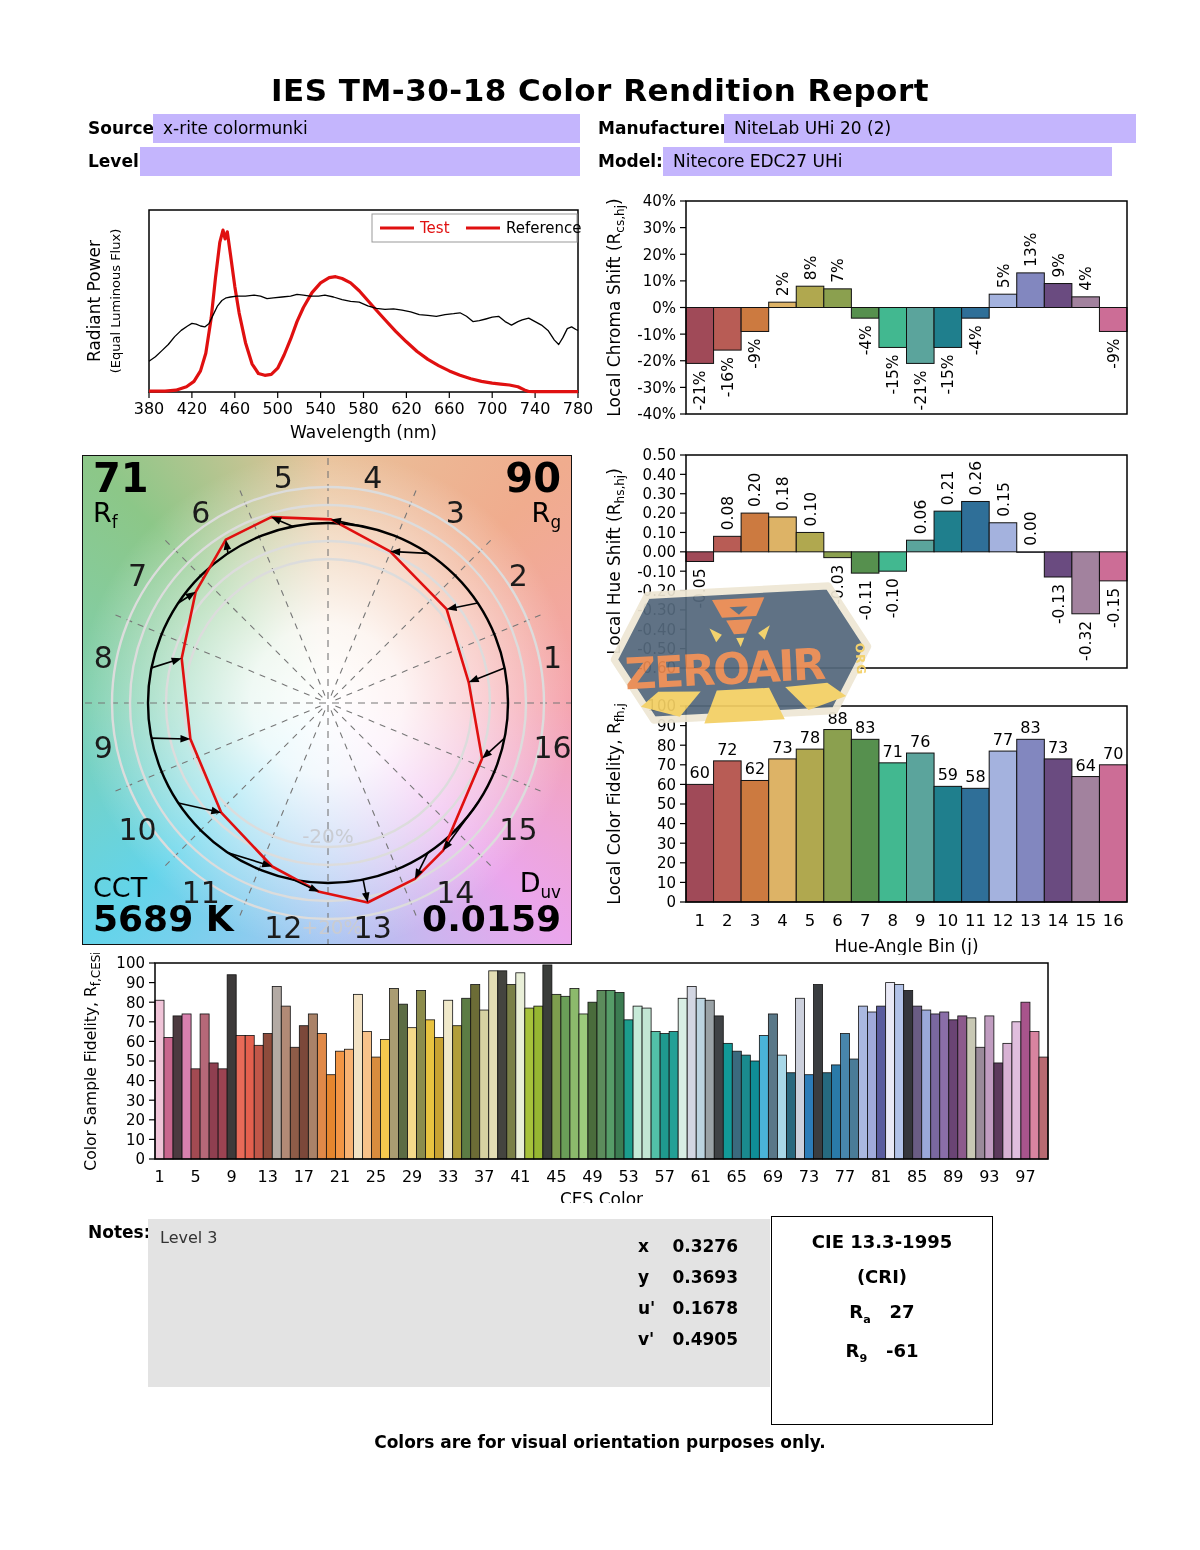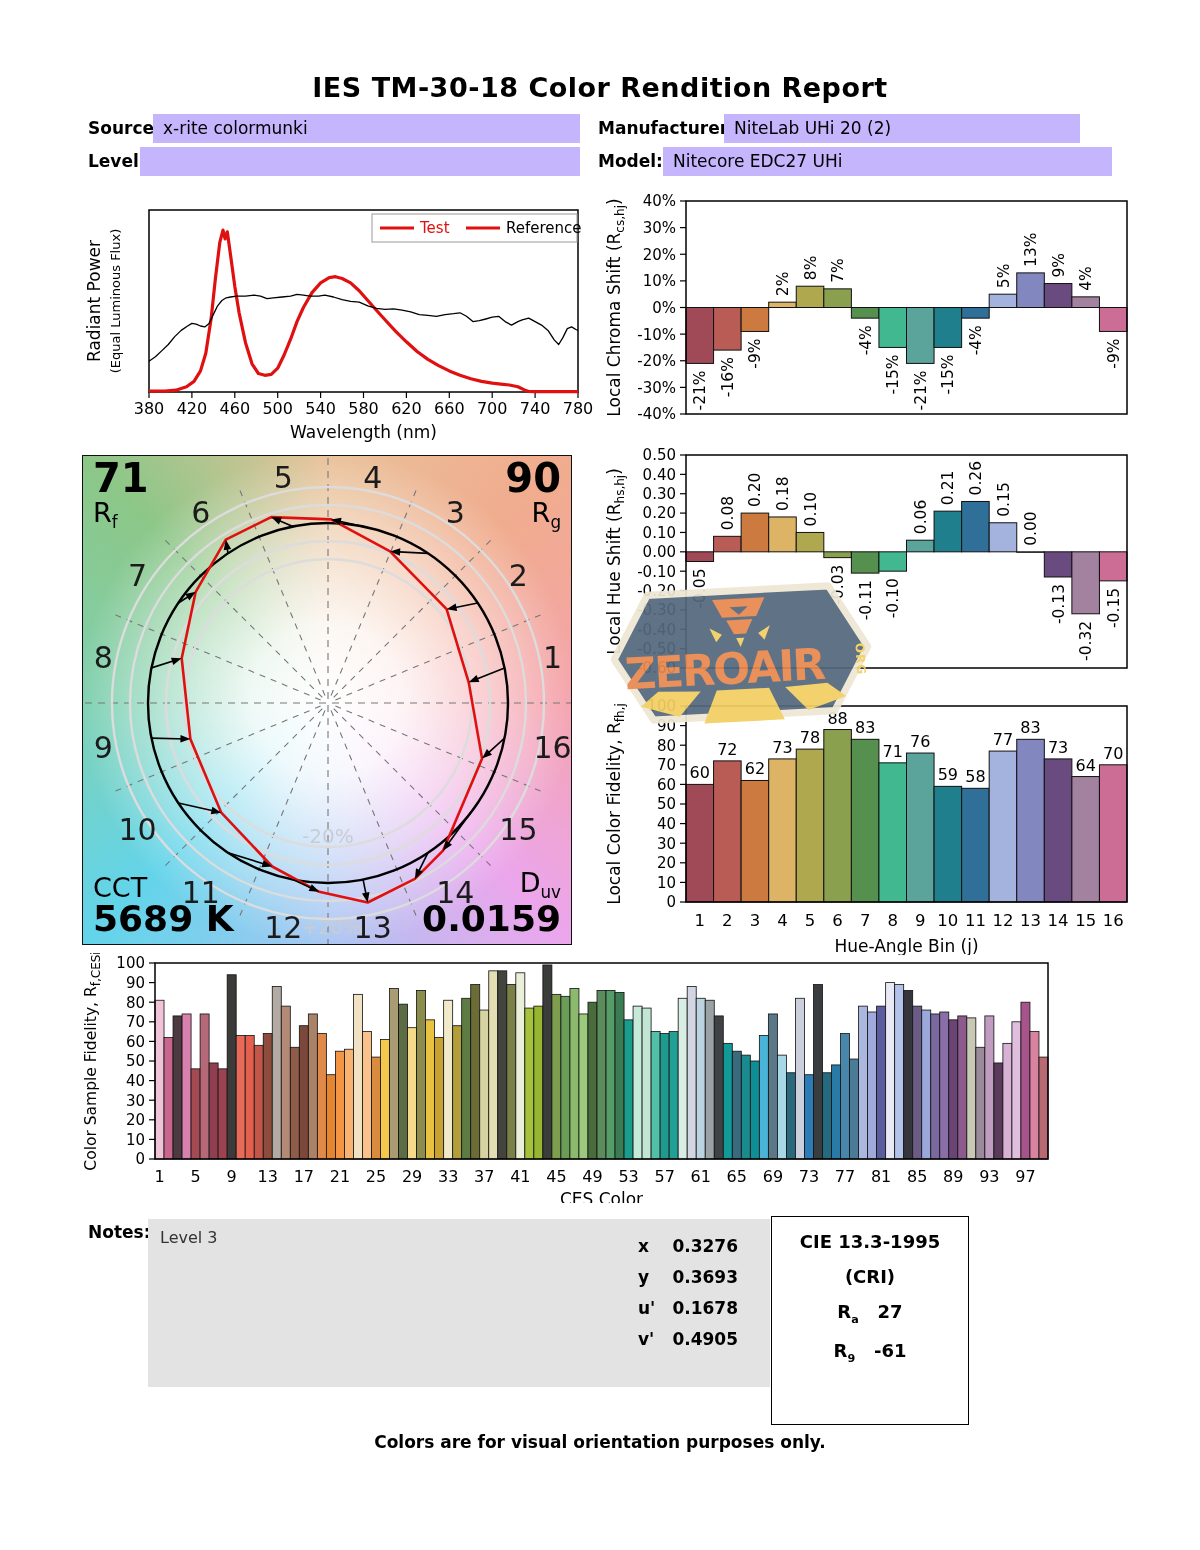--- a/index.html
+++ b/index.html
@@ -1,54 +1,54 @@
 <!DOCTYPE html>
 <html><head>
 <meta charset="utf-8">
 <style>
   html,body{margin:0;padding:0;background:#fff;}
   .page{position:relative;width:1200px;height:1550px;background:#fff;
         font-family:"DejaVu Sans","Liberation Sans",sans-serif;color:#000;overflow:hidden;}
   .title{position:absolute;top:72px;left:0;width:100%;text-align:center;
-         font-size:27px;font-weight:bold;letter-spacing:0.5px;}
+         font-size:31px;font-weight:bold;letter-spacing:0.5px;}
   .fld-label{position:absolute;font-size:17px;font-weight:bold;}
   .fld-box{position:absolute;height:29px;background:#c4b5fd;font-size:17px;
            line-height:29px;padding-left:10px;box-sizing:border-box;}
   .cvg-wrap{position:absolute;left:82px;top:455px;width:490px;height:490px;border:1.5px solid #111;box-sizing:border-box;}
   .cvg-bg,.cvg-bg2,.cvg-svg{position:absolute;left:0;top:0;width:100%;height:100%;}
   .cvg-corner{position:absolute;line-height:1.02;}
   .cvg-corner .big{font-size:40px;font-weight:bold;}
   .cvg-corner .mid{font-size:36px;font-weight:bold;}
   .cvg-corner .sm{font-size:27px;}
   .cvg-corner sub{font-size:0.62em;}
   .notes-label{position:absolute;left:88px;top:1222px;font-size:17px;font-weight:bold;}
   .notes-box{position:absolute;left:148px;top:1219px;width:622px;height:168px;background:#e3e3e3;
              font-size:16px;color:#333;padding:9px 12px;box-sizing:border-box;}
   .coords{position:absolute;left:638px;top:1236px;width:100px;}
   .coord-row{display:flex;justify-content:space-between;margin-bottom:11px;font-size:17px;font-weight:bold;}
-  .cri-box{position:absolute;left:771px;top:1216px;width:198px;height:209px;border:1.5px solid #000;
+  .cri-box{position:absolute;left:771px;top:1216px;width:222px;height:209px;border:1.5px solid #000;
            box-sizing:border-box;text-align:center;font-weight:bold;font-size:18px;}
   .cri-box div{margin-top:14px;}
   .cri-box sub{font-size:0.62em;}
   .footer{position:absolute;top:1432px;left:0;width:100%;text-align:center;font-size:17px;font-weight:bold;}
   .logo{position:absolute;left:610px;top:576px;width:262px;height:154px;
         transform:rotate(-3deg);opacity:0.93;z-index:50;}
   svg text{font-family:"DejaVu Sans","Liberation Sans",sans-serif;}
 </style>
 </head>
 <body>
 
 <div class="page">
 
   <div class="title">IES TM-30-18 Color Rendition Report</div>
 
   <div class="fld-label" style="left:88px;top:118px;">Source:</div>
   <div class="fld-box" style="left:153px;top:114px;width:427px;">x-rite colormunki</div>
   <div class="fld-label" style="left:598px;top:118px;">Manufacturer:</div>
-  <div class="fld-box" style="left:724px;top:114px;width:356px;">NiteLab UHi 20 (2)</div>
+  <div class="fld-box" style="left:724px;top:114px;width:412px;">NiteLab UHi 20 (2)</div>
   <div class="fld-label" style="left:88px;top:151px;">Level:</div>
   <div class="fld-box" style="left:140px;top:147px;width:440px;"></div>
   <div class="fld-label" style="left:598px;top:151px;">Model:</div>
   <div class="fld-box" style="left:663px;top:147px;width:449px;">Nitecore EDC27 UHi</div>
 
   <svg id="spd" style="position:absolute;left:80px;top:188px;" width="520" height="262">
       <rect x="69" y="22" width="429" height="182" fill="none" stroke="#000" stroke-width="1.5"></rect>
       <line x1="69" y1="204" x2="69" y2="210" stroke="#000" stroke-width="1.2"></line>
       <text x="69" y="226" font-size="16" text-anchor="middle" fill="#000">380</text>
       <line x1="111.9" y1="204" x2="111.9" y2="210" stroke="#000" stroke-width="1.2"></line>

